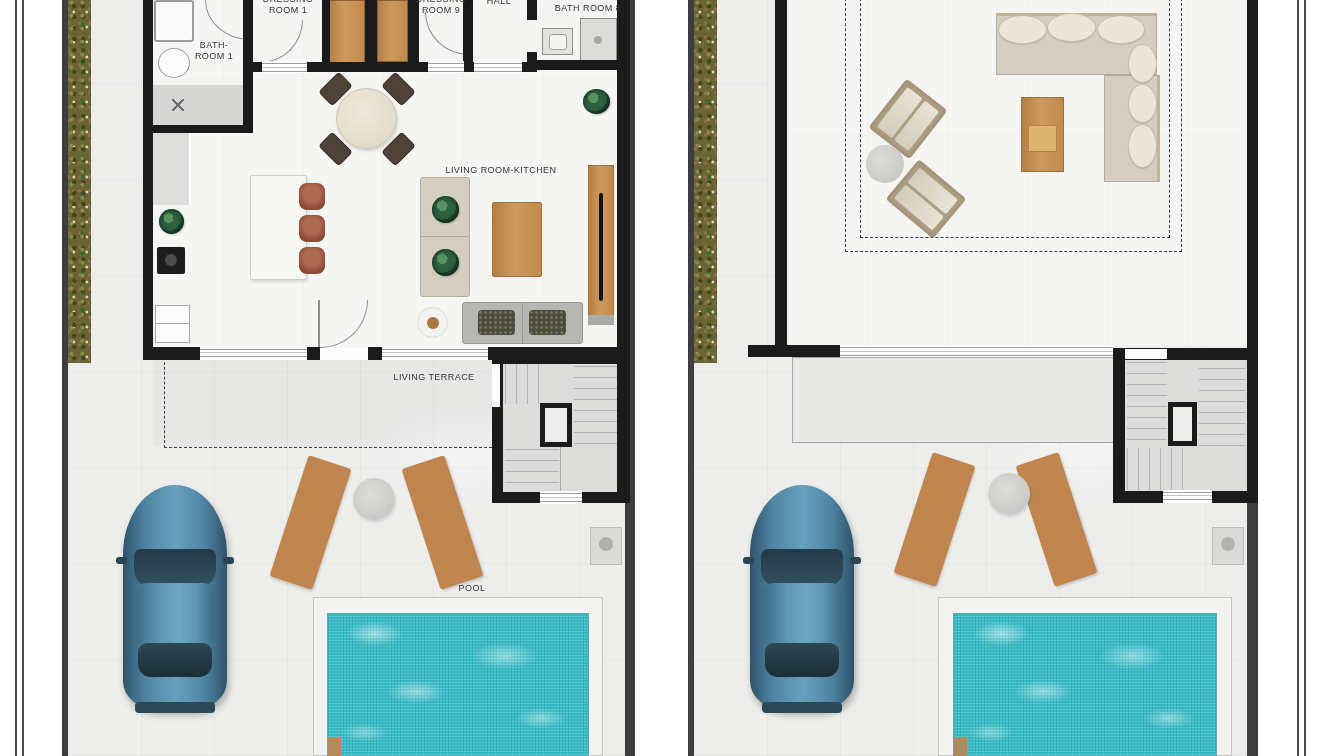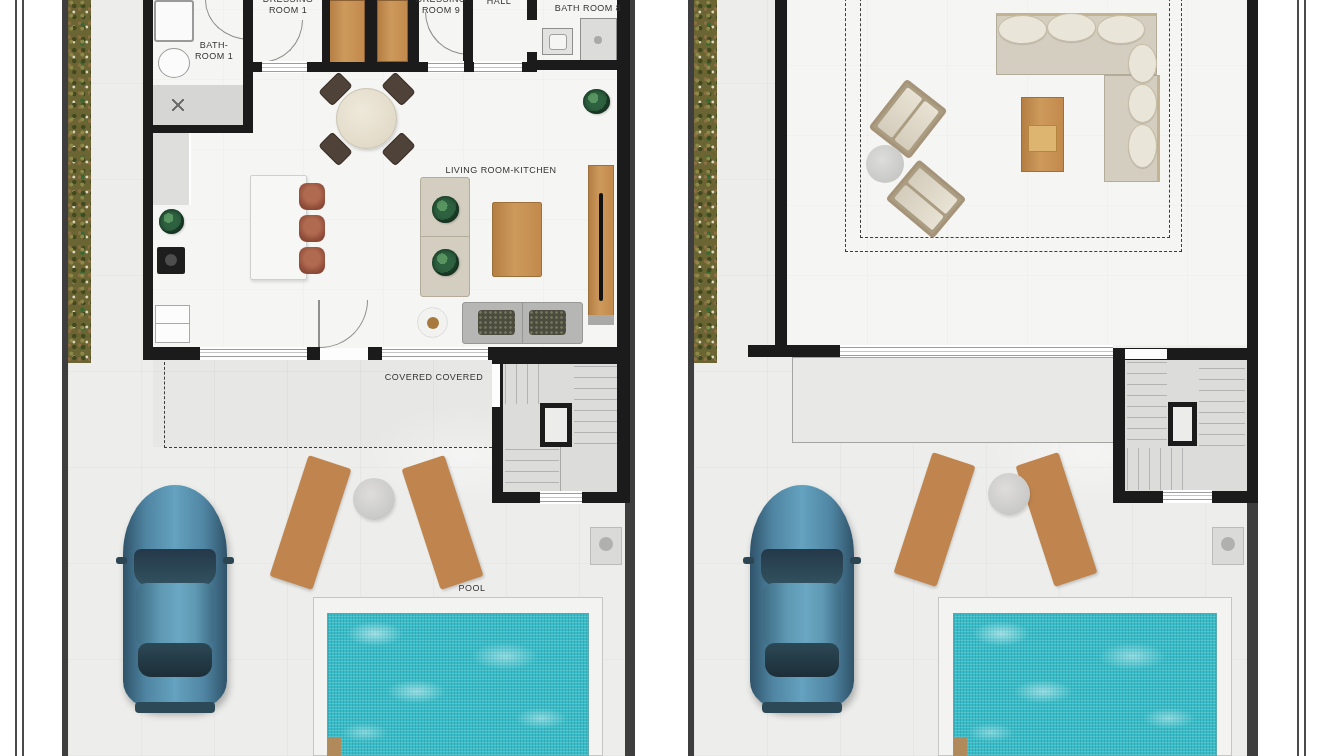--- a/index.html
+++ b/index.html
@@ -233,21 +233,21 @@
     <div class="lbl" style="left:499px;top:-4px;">
       <span>HALL</span>
     </div>
     <div class="lbl" style="left:588px;top:3px;">
       <span>BATH ROOM 8</span>
     </div>
     <div class="lbl" style="left:501px;top:121px;margin-top:44px;">
       <span>LIVING ROOM-KITCHEN</span>
     </div>
     <div class="lbl" style="left:434px;top:372px;">
-      <span>COVERED COVERED</span>
+      <span>LIVING TERRACE</span>
     </div>
     <div class="lbl" style="left:472px;top:583px;">
       <span>POOL</span>
     </div>
   </section>
 
   <section>
     <div class="paving" style="left:694px;top:0;width:564px;height:756px;"></div>
     <div class="pborder" style="left:688px;top:0;width:6px;height:756px;"></div>
     <div class="veg" style="left:694px;top:0;width:23px;height:363px;"></div>

